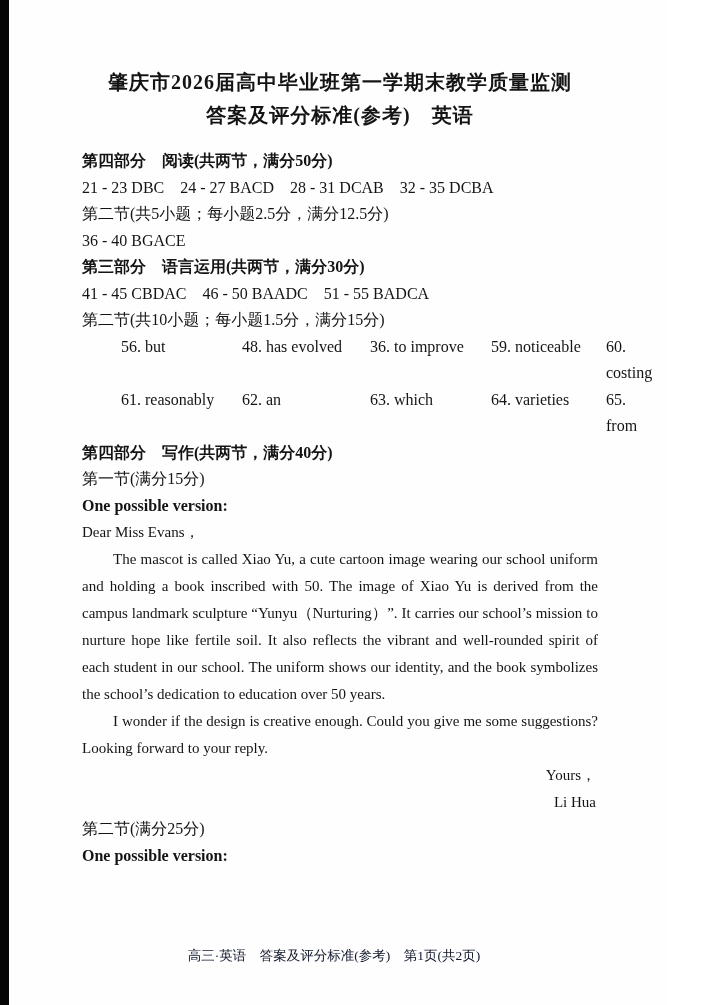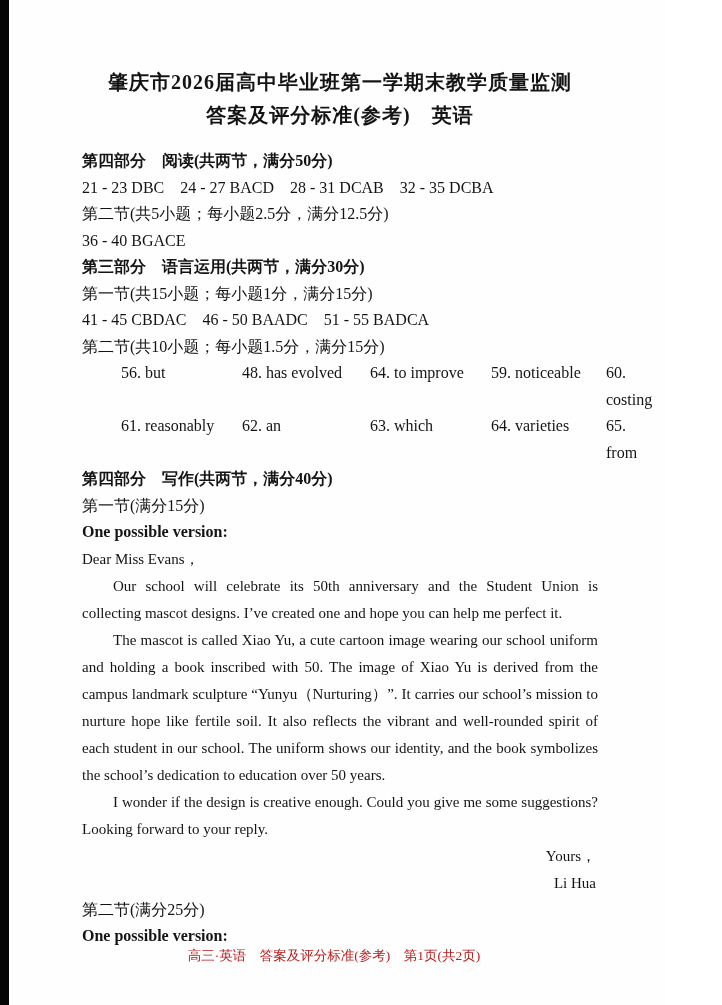--- a/index.html
+++ b/index.html
@@ -51,64 +51,62 @@
   .no-indent { text-indent: 0; }
   .right { text-align: right; padding-right: 2px; text-indent: 0; }
   .italic { font-style: italic; }
   .footer {
     position: absolute;
     left: 0;
     width: 100%;
     top: 947px;
     text-align: center;
     font-size: 13.5px;
-    color: #b91c1c;
+    color: #0f172a;
   }
 </style>
 </head>
 <body>
 
 <div class="page">
   <div class="scan-edge"></div>
 
   <div class="content">
     <div class="doc-title">肇庆市2026届高中毕业班第一学期末教学质量监测</div>
     <div class="doc-title">答案及评分标准(参考)　英语</div>
 
     <div class="body-block">
       <div class="line bold">第四部分　阅读(共两节，满分50分)</div>
       <div class="line pre">21 - 23 DBC    24 - 27 BACD    28 - 31 DCAB    32 - 35 DCBA</div>
       <div class="line">第二节(共5小题；每小题2.5分，满分12.5分)</div>
       <div class="line pre">36 - 40 BGACE</div>
 
       <div class="line bold">第三部分　语言运用(共两节，满分30分)</div>
-      <div class="line">第一节(共15小题；每小题1分，满分15分)</div>
       <div class="line pre">41 - 45 CBDAC    46 - 50 BAADC    51 - 55 BADCA</div>
       <div class="line">第二节(共10小题；每小题1.5分，满分15分)</div>
       <div class="fill-row">
         <span>56.  but</span>
         <span>48.  has evolved</span>
-        <span>64.  to improve</span>
+        <span>36.  to improve</span>
         <span>59.  noticeable</span>
         <span>60.  costing</span>
       </div>
       <div class="fill-row">
         <span>61.  reasonably</span>
         <span>62.  an</span>
         <span>63.  which</span>
         <span>64.  varieties</span>
         <span>65.  from</span>
       </div>
 
       <div class="line bold">第四部分　写作(共两节，满分40分)</div>
       <div class="line">第一节(满分15分)</div>
       <div class="line bold">One possible version:</div>
 
       <div class="para no-indent">Dear Miss Evans，</div>
-      <div class="para">Our school will celebrate its 50th anniversary and the Student Union is collecting mascot designs. I’ve created one and hope you can help me perfect it.</div>
       <div class="para">The mascot is called Xiao Yu, a cute cartoon image wearing our school uniform and holding a book inscribed with 50. The image of Xiao Yu is derived from the campus landmark sculpture “Yunyu（Nurturing）”. It carries our school’s mission to nurture hope like fertile soil. It also reflects the vibrant and well-rounded spirit of each student in our school. The uniform shows our identity, and the book symbolizes the school’s dedication to education over 50 years.</div>
       <div class="para">I wonder if the design is creative enough. Could you give me some suggestions? Looking forward to your reply.</div>
       <div class="para right">Yours，</div>
       <div class="para right">Li Hua</div>
 
       <div class="line">第二节(满分25分)</div>
       <div class="line bold">One possible version:</div>
     </div>
   </div>
 

